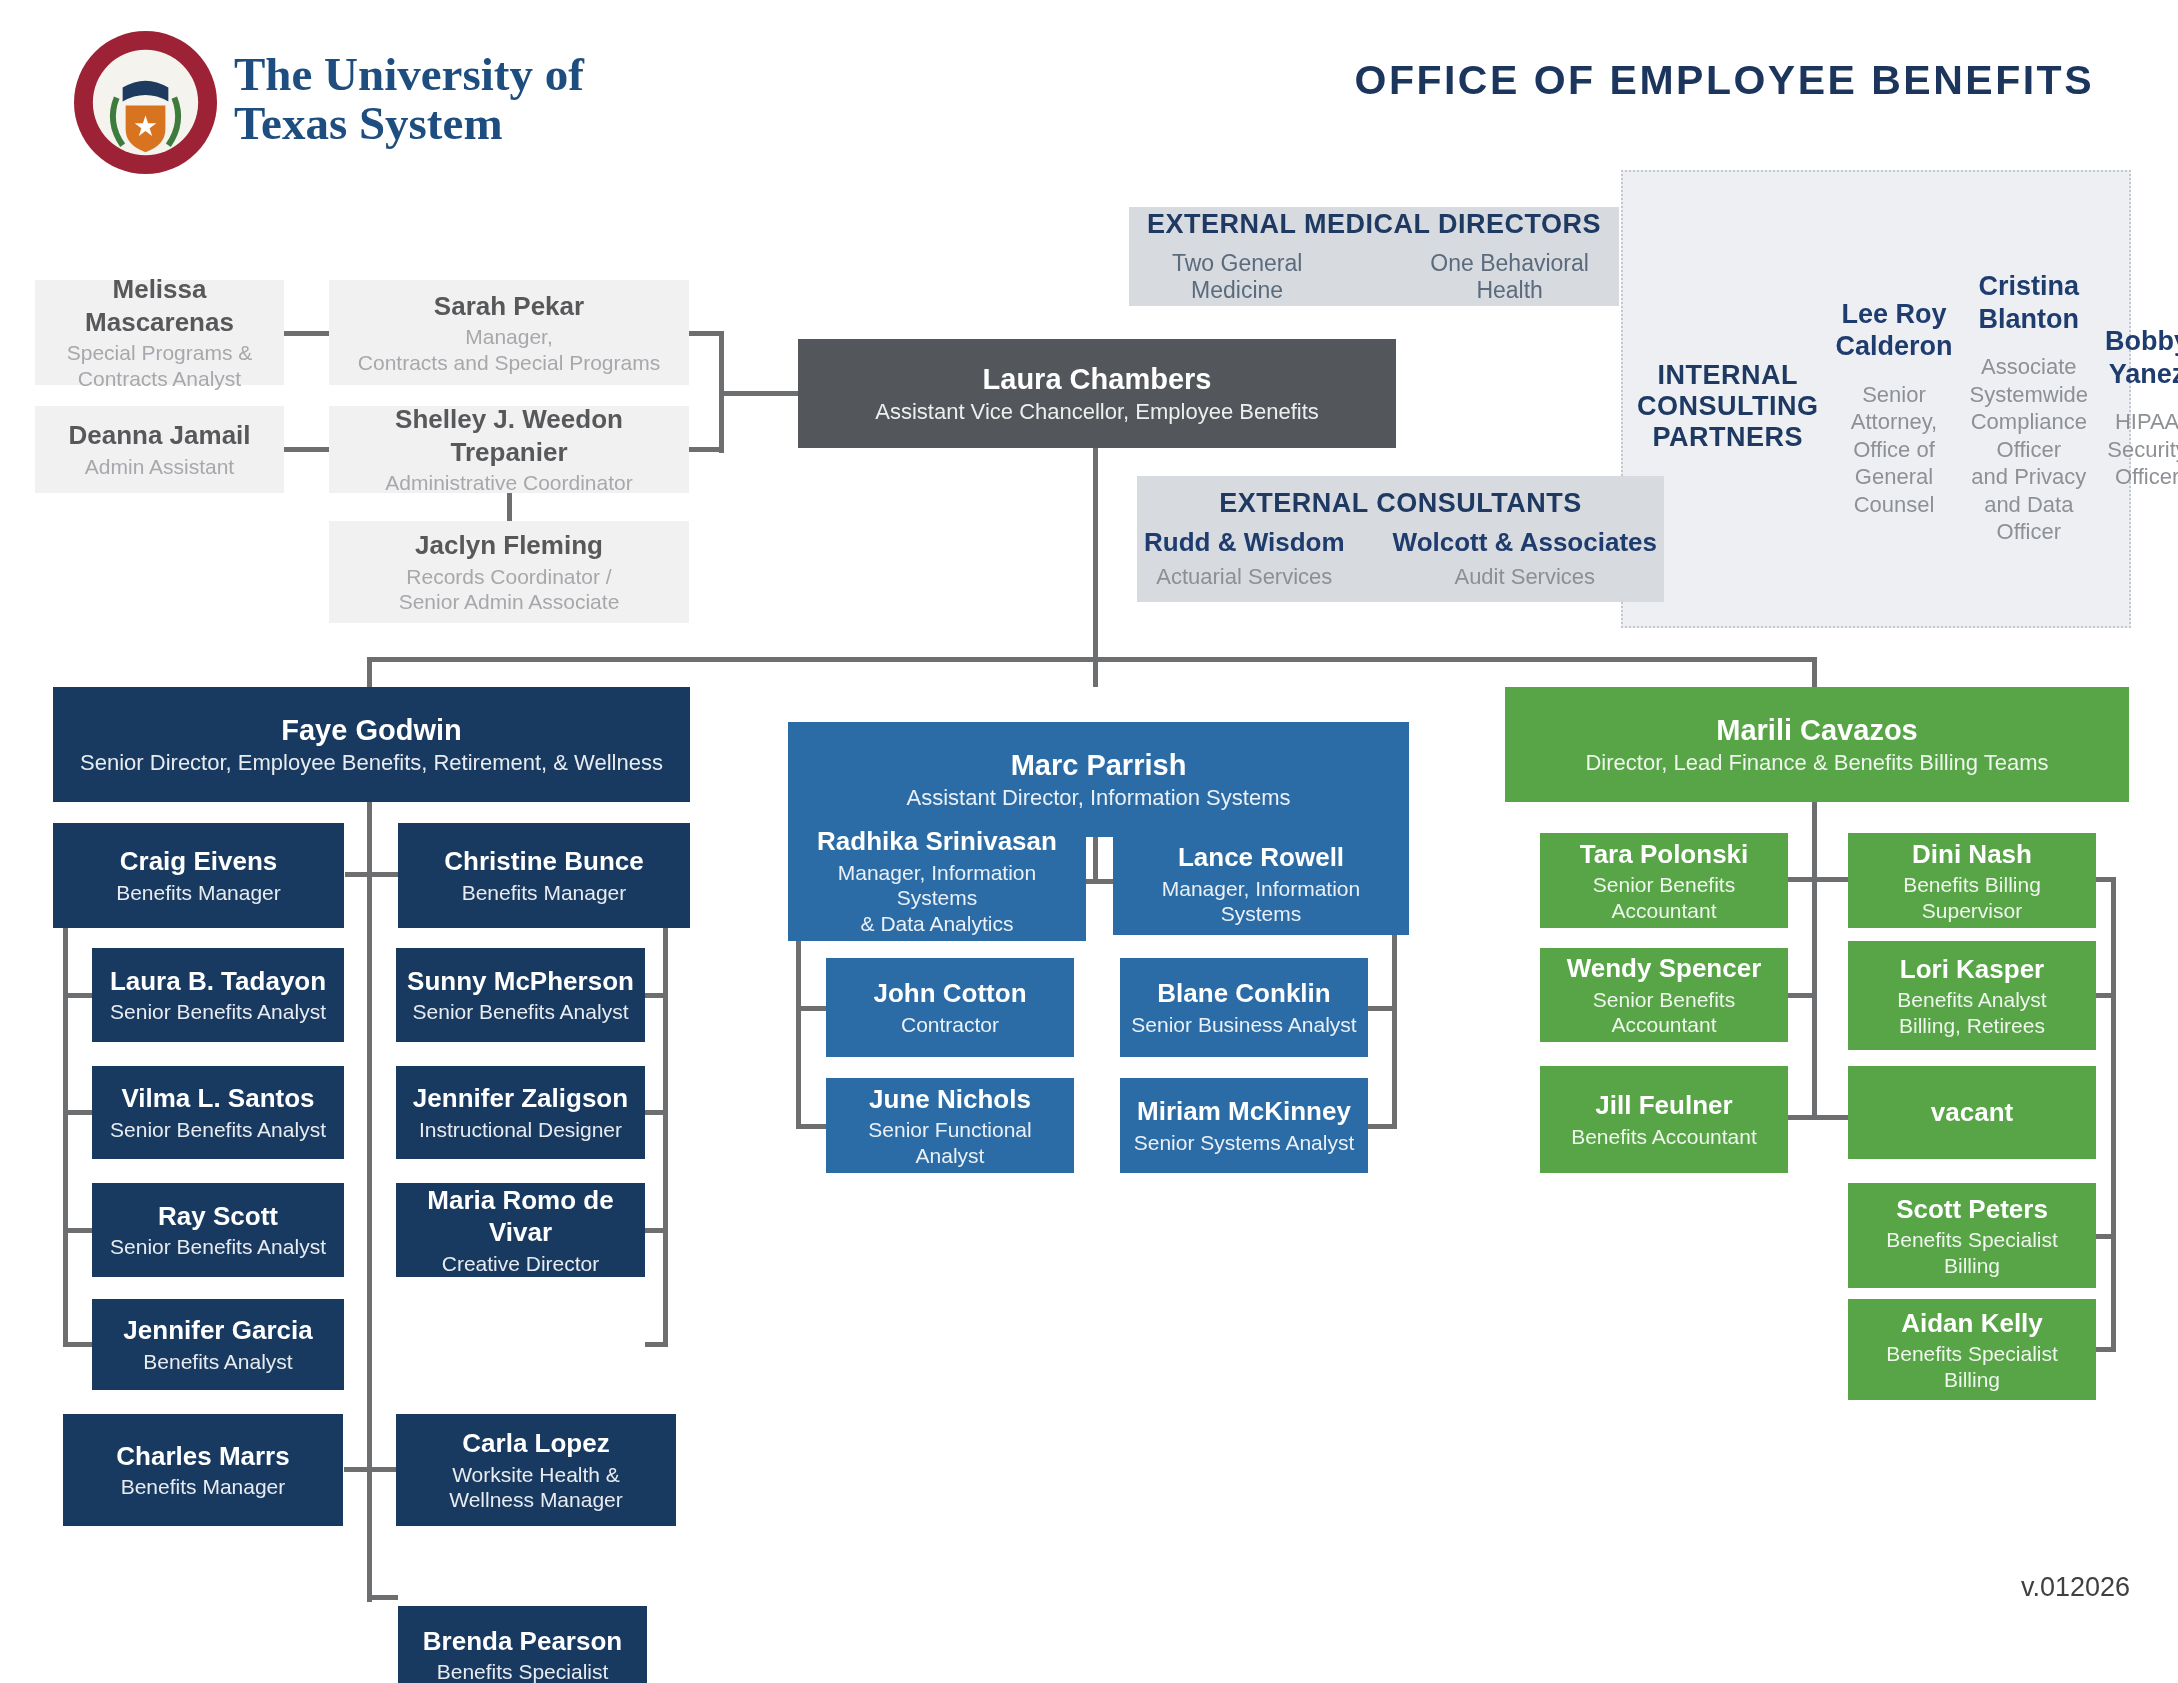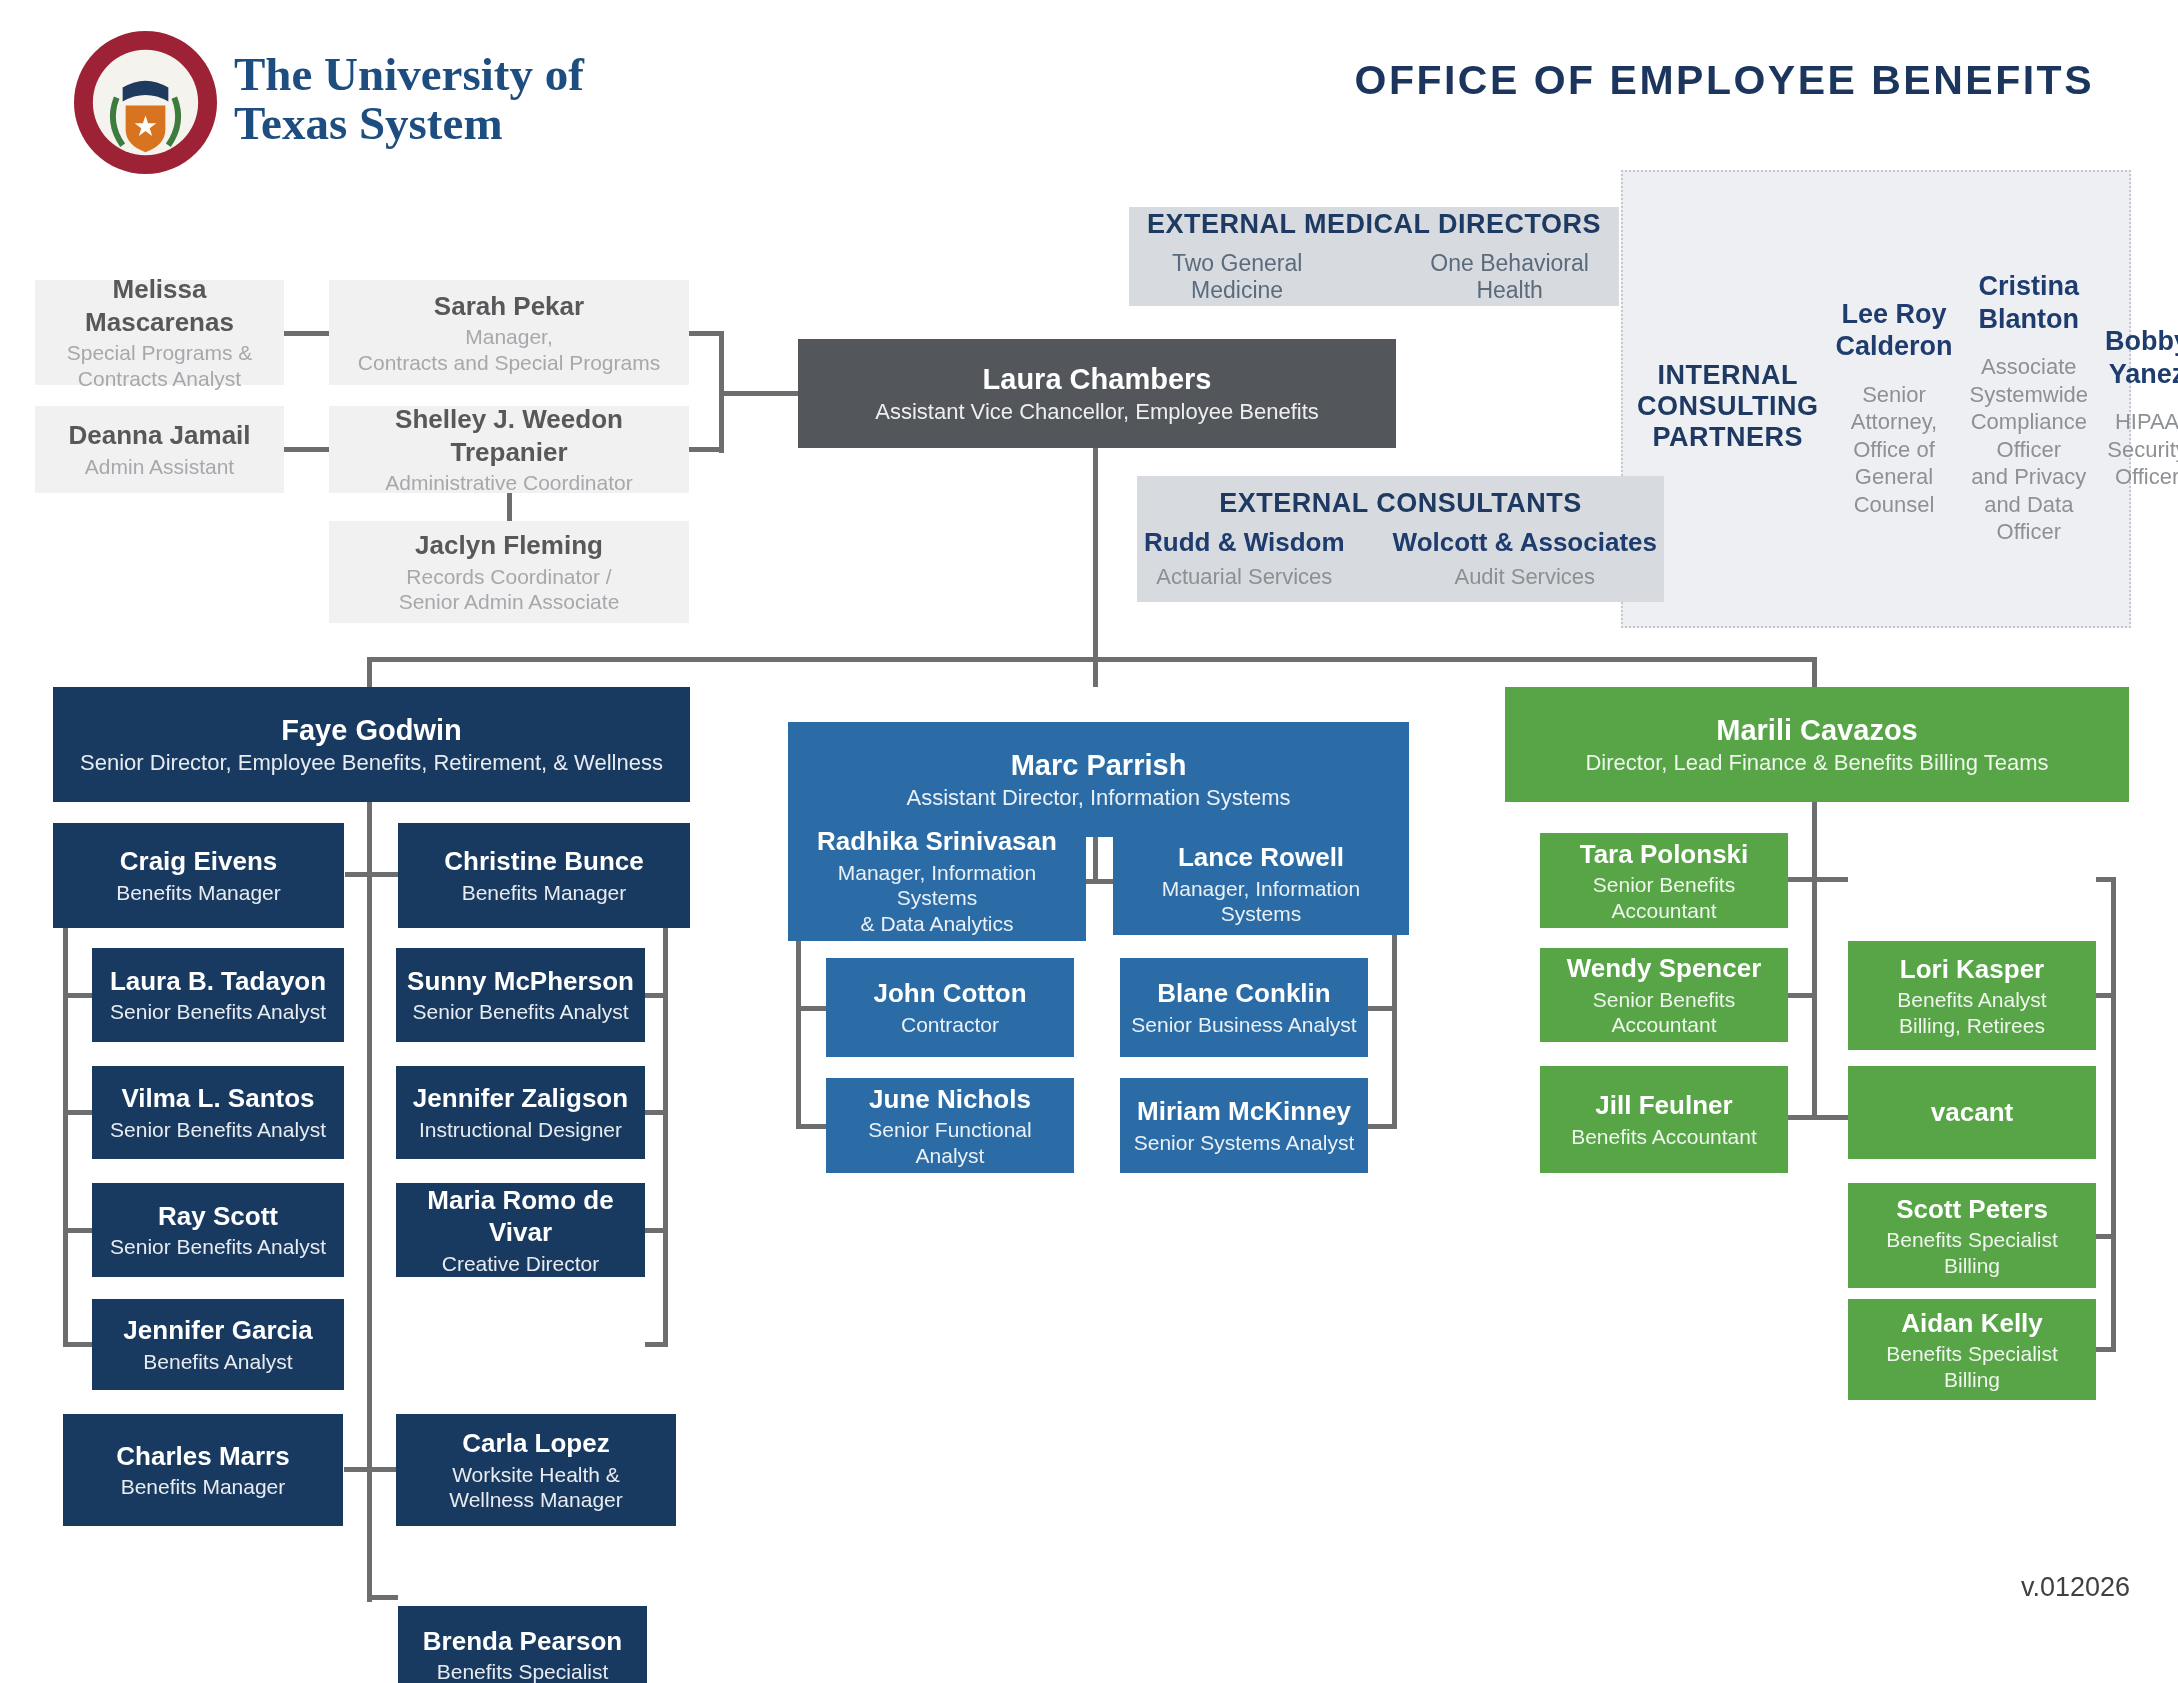--- a/index.html
+++ b/index.html
@@ -270,20 +270,24 @@
   </div>
 
   <div class="box green hdr" style="left:1505px;top:687px;width:624px;height:115px">
     <div class="bname">Marili Cavazos</div>
     <div class="btitle">Director, Lead Finance &amp; Benefits Billing Teams</div>
   </div>
   <div class="box green" style="left:1540px;top:833px;width:248px;height:95px">
     <div class="bname">Tara Polonski</div>
     <div class="btitle">Senior Benefits Accountant</div>
   </div>
+  <div class="box green" style="left:1848px;top:833px;width:248px;height:95px">
+    <div class="bname">Dini Nash</div>
+    <div class="btitle">Benefits Billing Supervisor</div>
+  </div>
   <div class="box green" style="left:1540px;top:948px;width:248px;height:94px">
     <div class="bname">Wendy Spencer</div>
     <div class="btitle">Senior Benefits Accountant</div>
   </div>
   <div class="box green" style="left:1848px;top:941px;width:248px;height:109px">
     <div class="bname">Lori Kasper</div>
     <div class="btitle">Benefits Analyst
 Billing, Retirees</div>
   </div>
   <div class="box green" style="left:1540px;top:1066px;width:248px;height:107px">

